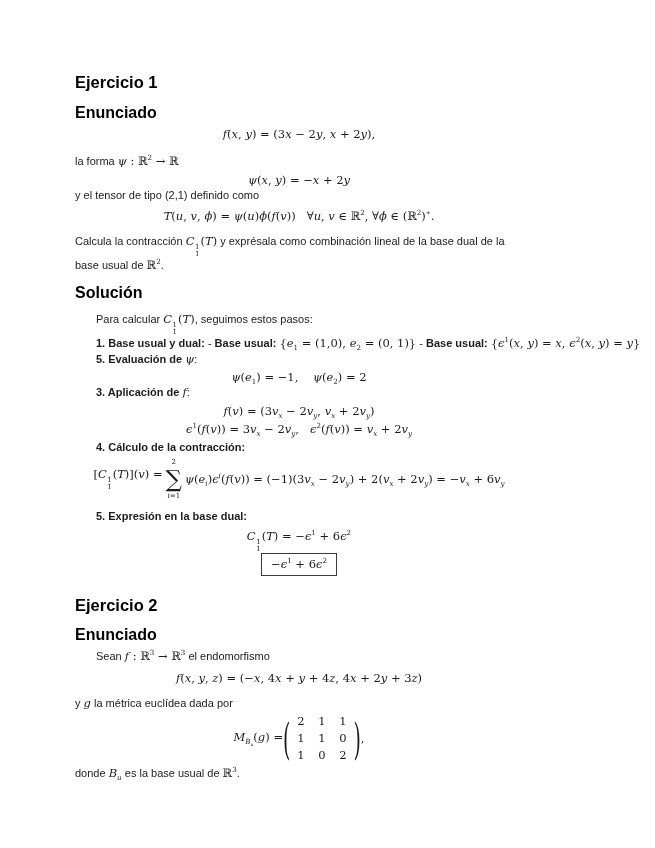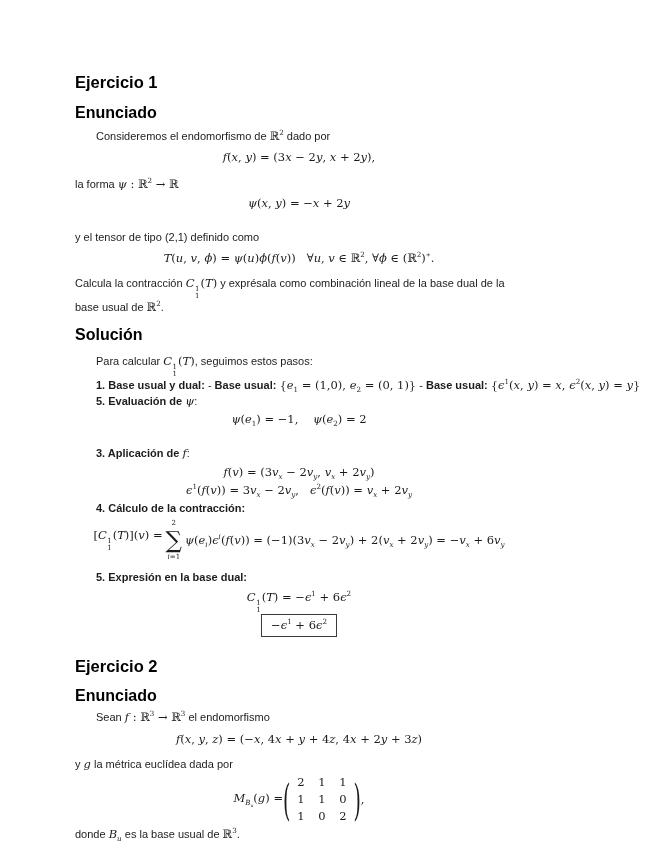--- a/index.html
+++ b/index.html
@@ -29,33 +29,32 @@
   
   .boxwrap{}
   .result-box{display:inline-block;border:1px solid #3a3a3a;padding:3px 9px;line-height:15px;}
   
   .matrix-line{display:flex;justify-content:center;align-items:center;}
   .paren{display:inline-block;font-family:"DejaVu Serif",serif;font-size:19px;line-height:24px;
          transform:scaleY(2.25);transform-origin:center;font-weight:400;}
   .mat{display:grid;grid-template-columns:repeat(3,13px);column-gap:8px;row-gap:3px;
        text-align:center;margin:0 4px;line-height:14px;}
   
-  .s2{margin-top:2px;}.s3{margin-top:3px;}.s4{margin-top:4px;}.s5{margin-top:19px;}
+  .s2{margin-top:2px;}.s3{margin-top:3px;}.s4{margin-top:4px;}.s5{margin-top:0;}
   .s6{margin-top:6px;}.s7{margin-top:7px;}.s9{margin-top:9px;}.s10{margin-top:10px;}
   .s12{margin-top:12px;}.s14{}.s19{margin-top:19px;}
 </style>
 </head>
 <body>
 
 <div class="page">
 
   <div class="h1">Ejercicio 1</div>
   <div class="h2">Enunciado</div>
 
-  <p class="body ind s9">Consideremos el endomorfismo de <span class="m">ℝ<sup>2</sup></span> dado por</p>
   <div class="eq s6"><i>f</i>(<i>x</i>, <i>y</i>) = (3<i>x</i> − 2<i>y</i>, <i>x</i> + 2<i>y</i>),</div>
   <p class="body s12">la forma <span class="m"><i>ψ</i> : ℝ<sup>2</sup> → ℝ</span></p>
   <div class="eq s4"><i>ψ</i>(<i>x</i>, <i>y</i>) = −<i>x</i> + 2<i>y</i></div>
   <p class="body s5">y el tensor de tipo (2,1) definido como</p>
   <div class="eq s6"><i>T</i>(<i>u</i>, <i>v</i>, <i>ϕ</i>) = <i>ψ</i>(<i>u</i>)<i>ϕ</i>(<i>f</i>(<i>v</i>))&nbsp;&nbsp;&nbsp;∀<i>u</i>, <i>v</i> ∈ ℝ<sup>2</sup>, ∀<i>ϕ</i> ∈ (ℝ<sup>2</sup>)<sup>∗</sup>.</div>
   <p class="body s10">Calcula la contracción <span class="m"><i>C</i><span class="ss">
           <span>1</span>
           <span>1</span>
         </span>(<i>T</i>)</span> y exprésala como combinación lineal de la base dual de la base usual de <span class="m">ℝ<sup>2</sup></span>.</p>
 

